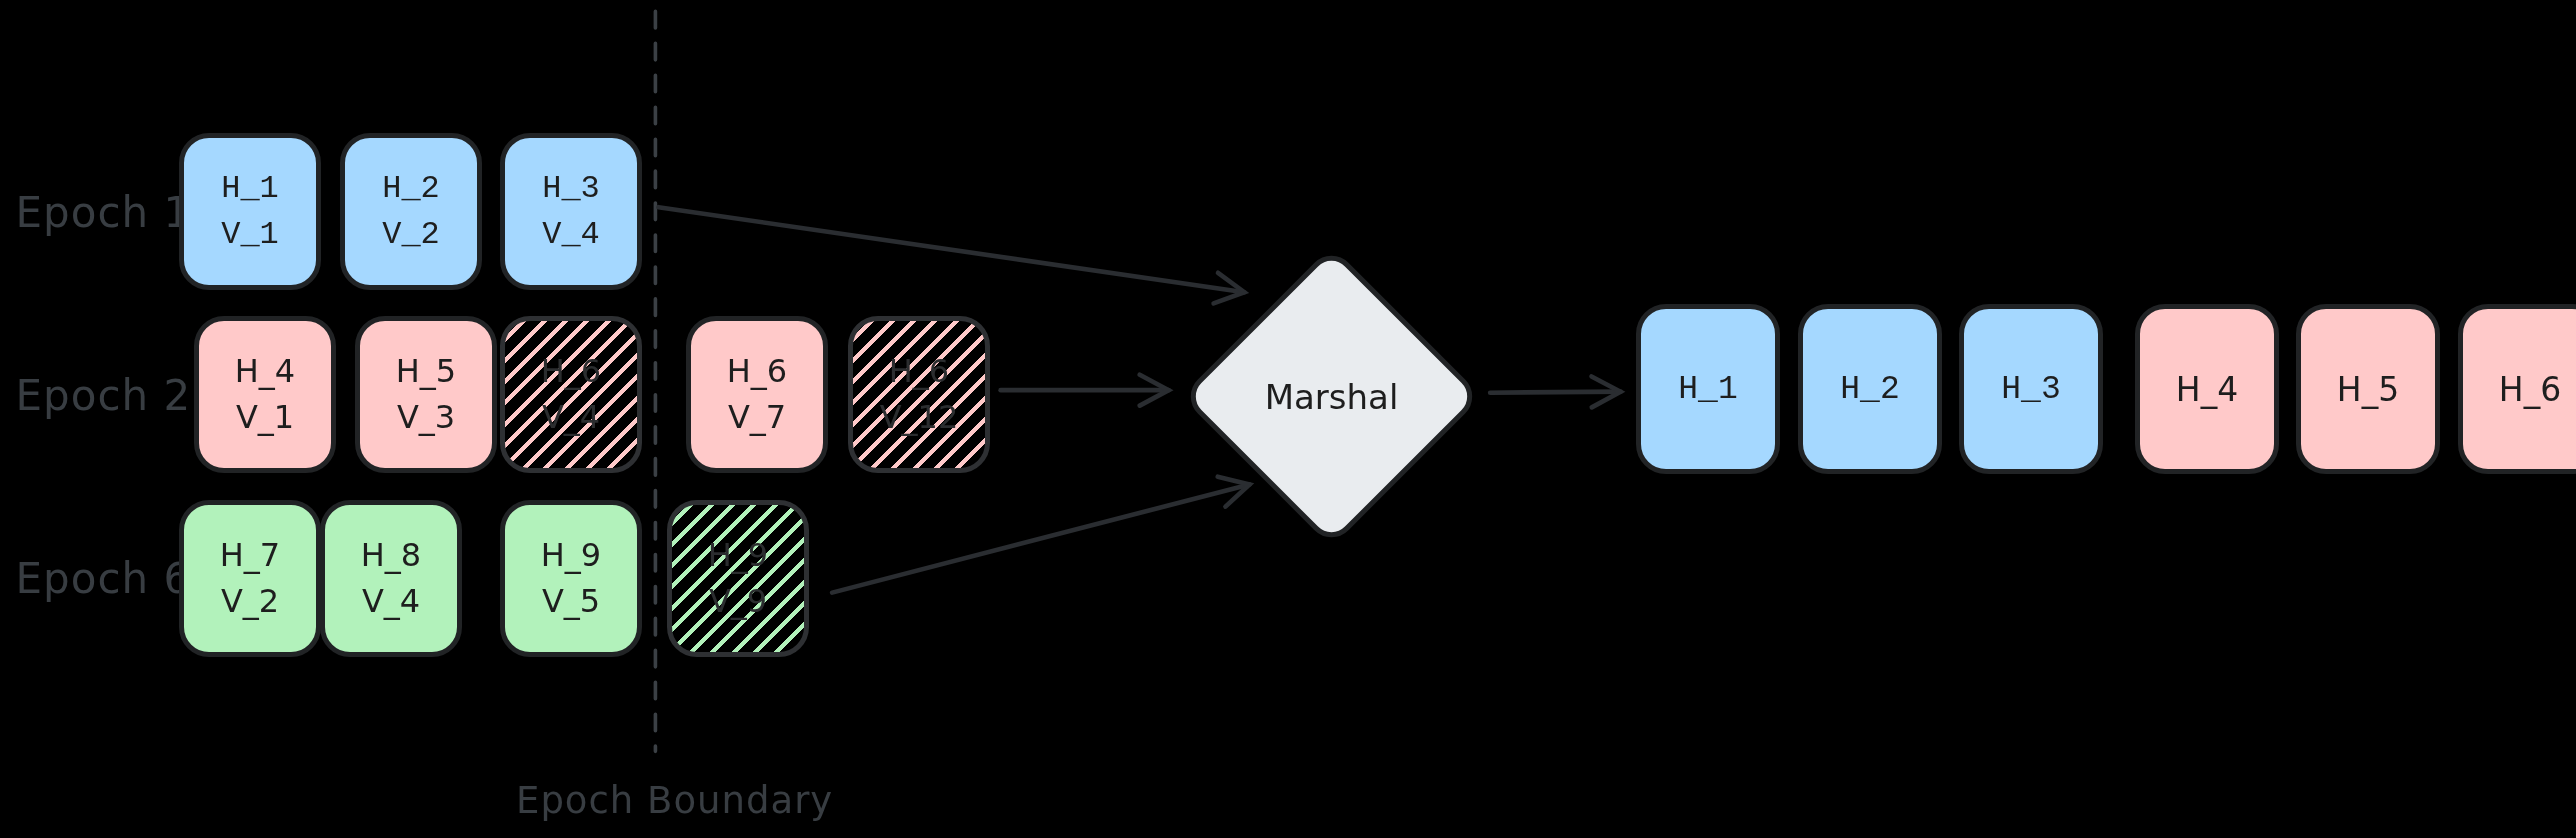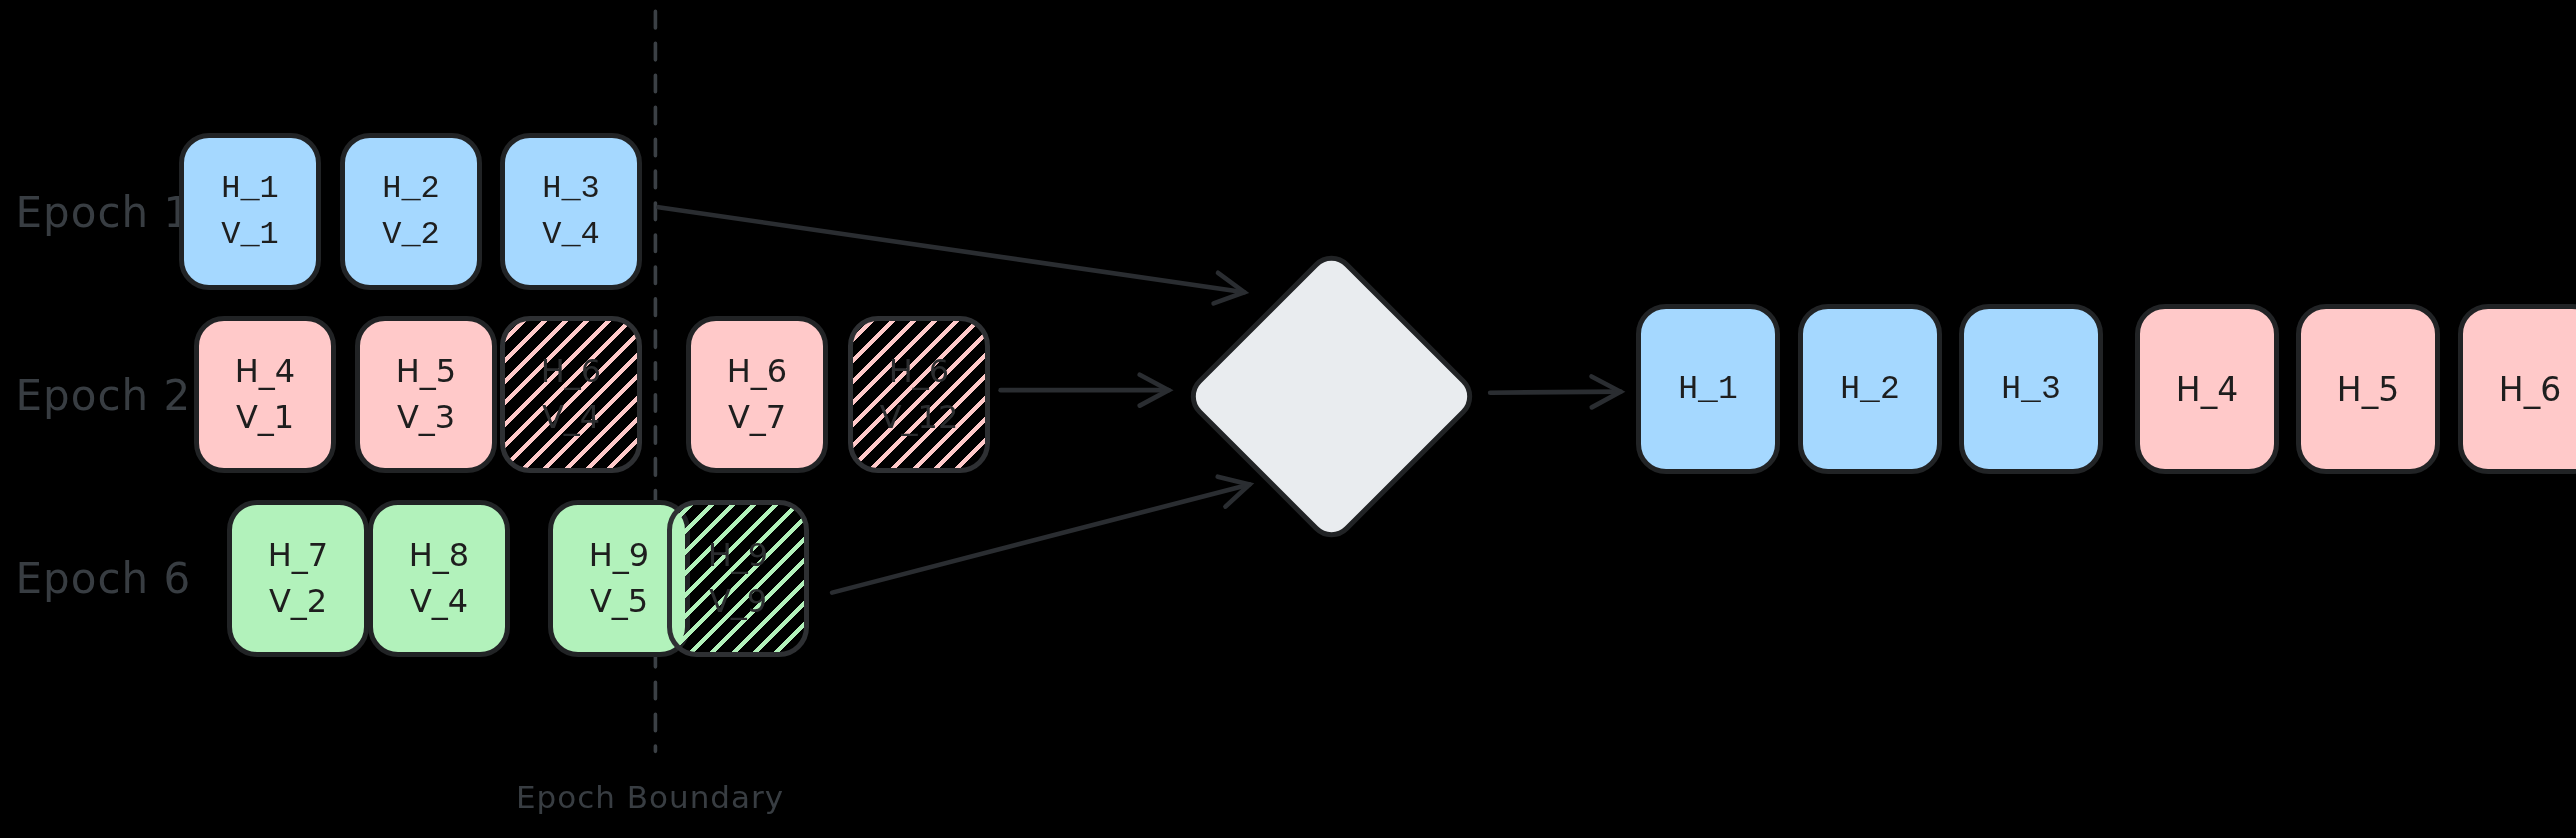--- a/index.html
+++ b/index.html
@@ -38,21 +38,21 @@
     border:5.7px solid var(--box_stroke);border-radius:30px;
     box-sizing:border-box;
     display:flex;flex-direction:column;align-items:center;justify-content:center;
     gap:4.1px;
     color:var(--ink);font-size:32px;line-height:41px;
     text-align:center;
   }
   .box .bline{white-space:nowrap;}
   .c-blue{background:var(--blue);font-family:Liberation Mono, monospace;}
   .c-red{background:var(--red);margin-left:15px;}
-  .c-green{background:var(--green);margin-left:48px;}
+  .c-green{background:var(--green);}
   .hatch{border-color:var(--hatch_stroke);color:var(--hatch_ink);}
   .hatch-red{background:repeating-linear-gradient(135deg,rgba(0,0,0,0) 0 10.8px,var(--red) 10.8px 15px);}
   .hatch-green{background:repeating-linear-gradient(135deg,rgba(0,0,0,0) 0 10.8px,var(--green) 10.8px 15px);}
 
   .out-box{
     position:absolute;width:144px;height:170px;top:304px;
     border:5.7px solid var(--box_stroke);border-radius:30px;
     box-sizing:border-box;
     display:flex;align-items:center;justify-content:center;
     color:var(--ink);font-size:33px;white-space:nowrap;
@@ -65,21 +65,21 @@
     box-sizing:border-box;
     transform:rotate(45deg);
   }
   #diamond-label{
     position:absolute;left:1225px;top:290px;width:213px;height:213px;
     display:flex;align-items:center;justify-content:center;
     color:var(--ink);font-size:34px;white-space:nowrap;
   }
   #boundary-label{
     position:absolute;left:516px;top:779px;width:294px;
-    color:var(--muted);font-size:31px;
+    color:var(--muted);font-size:37px;
     letter-spacing:1px;white-space:nowrap;
   }
 </style>
 </head>
 <body>
 
 <div id="stage">
 
   <svg id="connectors" viewBox="0 0 5962 1628">
     <defs>
@@ -148,20 +148,21 @@
       <div class="bline">H_9</div>
       <div class="bline">V_5</div>
     </div>
     <div class="box hatch hatch-green" style="left:667px;top:500px">
       <div class="bline">H_9</div>
       <div class="bline">V_9</div>
     </div>
   </div>
 
   <div id="diamond-shape"></div>
+  <div id="diamond-label">Marshal</div>
 
   <div>
     <div class="out-box c-blue" style="left:1636px">H_1</div>
     <div class="out-box c-blue" style="left:1798px">H_2</div>
     <div class="out-box c-blue" style="left:1959px">H_3</div>
     <div class="out-box c-red" style="left:2120px">H_4</div>
     <div class="out-box c-red" style="left:2281px">H_5</div>
     <div class="out-box c-red" style="left:2443px">H_6</div>
 
   </div>

